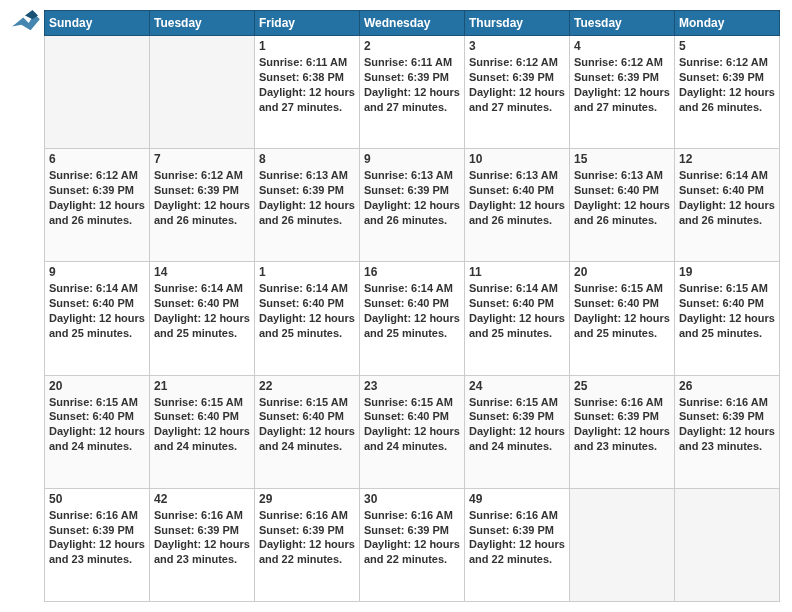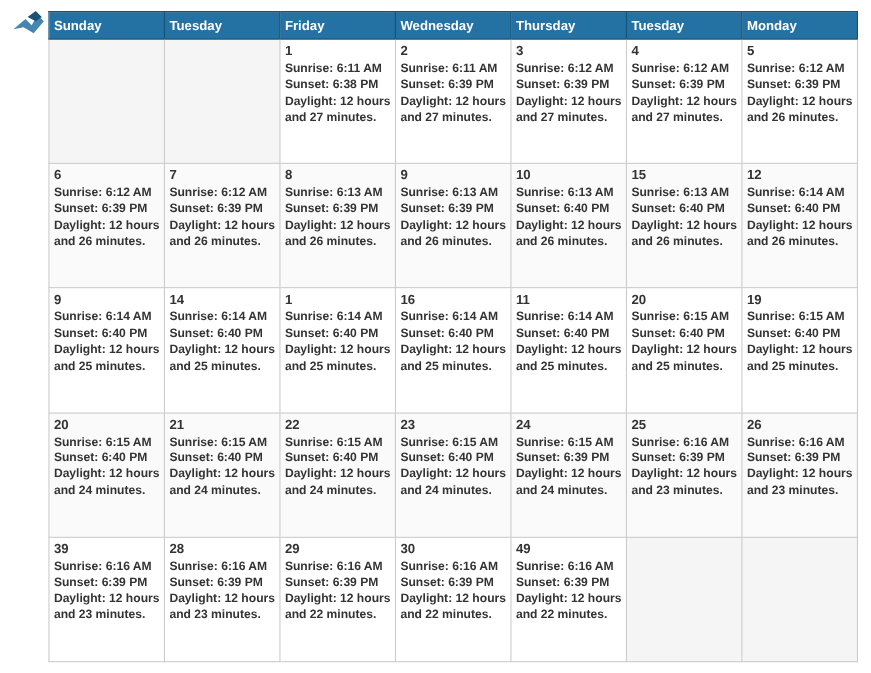--- a/index.html
+++ b/index.html
@@ -283,27 +283,27 @@
           </td>
           <td>
             <span class="day-num">26</span>
             <div class="day-info" style="white-space: pre-line;">Sunrise: 6:16 AM
 Sunset: 6:39 PM
 Daylight: 12 hours and 23 minutes.</div>
           </td>
         </tr>
         <tr>
           <td>
-            <span class="day-num">39</span>
+            <span class="day-num">50</span>
             <div class="day-info" style="white-space: pre-line;">Sunrise: 6:16 AM
 Sunset: 6:39 PM
 Daylight: 12 hours and 23 minutes.</div>
           </td>
           <td>
-            <span class="day-num">28</span>
+            <span class="day-num">42</span>
             <div class="day-info" style="white-space: pre-line;">Sunrise: 6:16 AM
 Sunset: 6:39 PM
 Daylight: 12 hours and 23 minutes.</div>
           </td>
           <td>
             <span class="day-num">29</span>
             <div class="day-info" style="white-space: pre-line;">Sunrise: 6:16 AM
 Sunset: 6:39 PM
 Daylight: 12 hours and 22 minutes.</div>
           </td>

